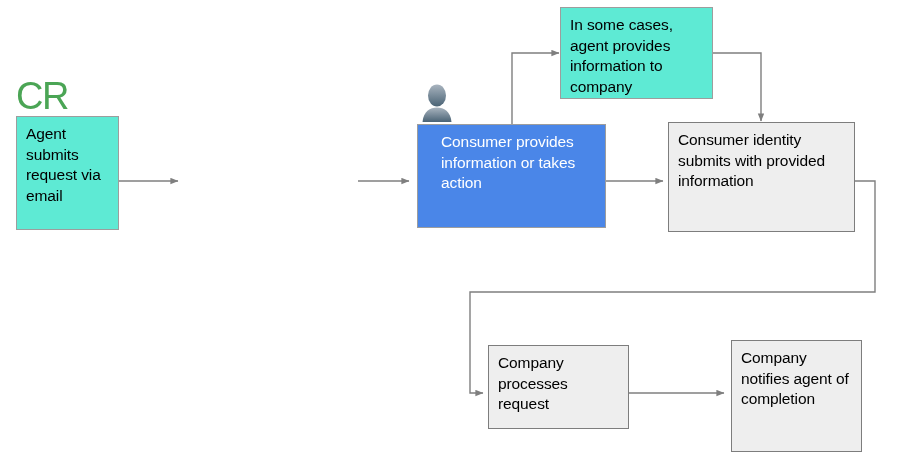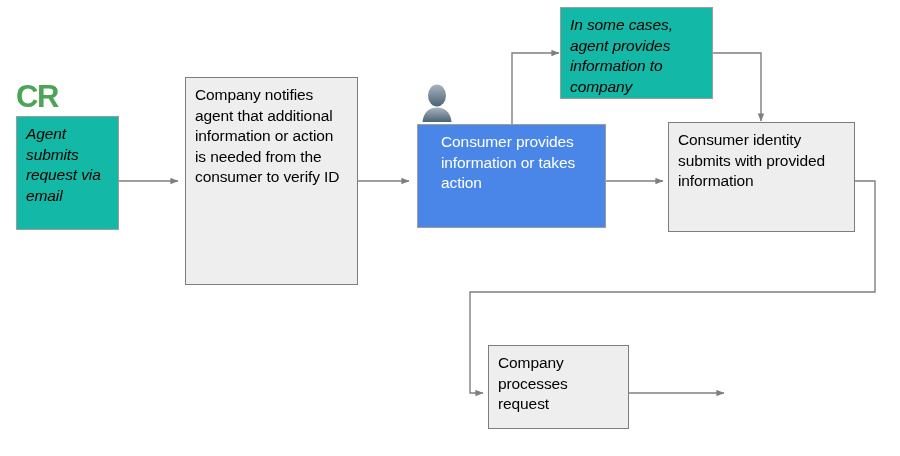--- a/index.html
+++ b/index.html
@@ -34,36 +34,35 @@
     line-height: 20.5px;
     padding: 7px 9px 5px 9px;
     color: #000000;
     letter-spacing: -0.1px;
   }
   .node.grey {
     background: #eeeeee;
     border-color: #7d7d7d;
   }
   .node.green {
-    background: #14b8a6;
+    background: #5eead4;
     border-color: #9d9d9d;
     color: #000000;
-    font-style: italic;
   }
   .node.blue {
     background: #4a86e8;
     border-color: #9d9d9d;
     color: #ffffff;
     padding-left: 23px;
   }
   .logo {
     position: absolute;
     color: #4ba555;
-    font-weight: bold;
-    font-size: 31px;
+    font-weight: normal;
+    font-size: 38px;
     line-height: 31px;
     letter-spacing: -1.5px;
     font-family: "Liberation Sans", sans-serif;
   }
   .avatar {
     position: absolute;
   }
 </style>
 </head>
 <body>
@@ -91,35 +90,35 @@
       <path d="M855,181 L875,181 L875,292 L470,292 L470,393 L483,393" marker-end="url(#arrow)"></path>
 
       <path d="M629,393 L724,393" marker-end="url(#arrow)"></path>
     </g>
   </svg>
 
   <div class="logo" style="left:16px; top:81px;">CR</div>
 
   <div class="node green" style="left:16px; top:116px; width:103px; height:114px;">Agent submits request via email</div>
 
-  <div class="node grey" style="left:185px; top:77px; width:173px; height:208px;">Company notifies agent that additional information or action is needed from the consumer to verify ID</div>
 
   <svg class="avatar" style="left:420px; top:84px;" width="34" height="38" viewBox="0 0 34 38">
     <defs>
       <linearGradient id="pg" x1="0" y1="0" x2="0" y2="1">
         <stop offset="0" stop-color="#a9b4bf"></stop>
         <stop offset="1" stop-color="#4a6375"></stop>
       </linearGradient>
     </defs>
     <ellipse cx="17" cy="11.5" rx="9" ry="11" fill="url(#pg)"></ellipse>
     <path d="M2.5,38 C3.5,27.5 10,23.5 17,23.5 C24,23.5 30.5,27.5 31.5,38 Z" fill="url(#pg)"></path>
   </svg>
 
   <div class="node blue" style="left:417px; top:124px; width:189px; height:104px;">Consumer provides information or takes action</div>
 
   <div class="node green" style="left:560px; top:7px; width:153px; height:92px;">In some cases, agent provides information to company</div>
 
   <div class="node grey" style="left:668px; top:122px; width:187px; height:110px;">Consumer identity submits with provided information</div>
 
   <div class="node grey" style="left:488px; top:345px; width:141px; height:84px;">Company processes request</div>
 
+  <div class="node grey" style="left:731px; top:340px; width:131px; height:112px;">Company notifies agent of completion</div>
 
 </div>
 
 </body></html>

